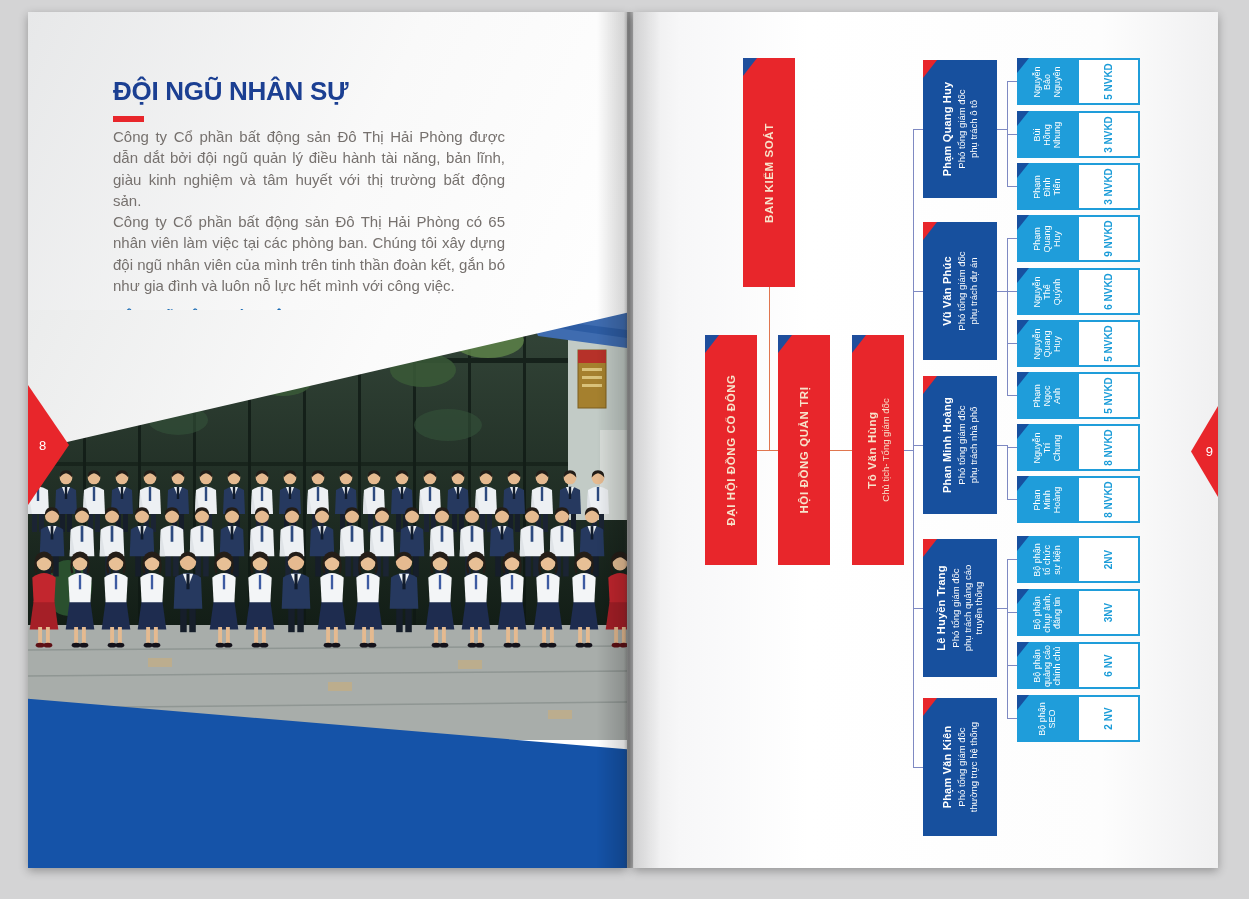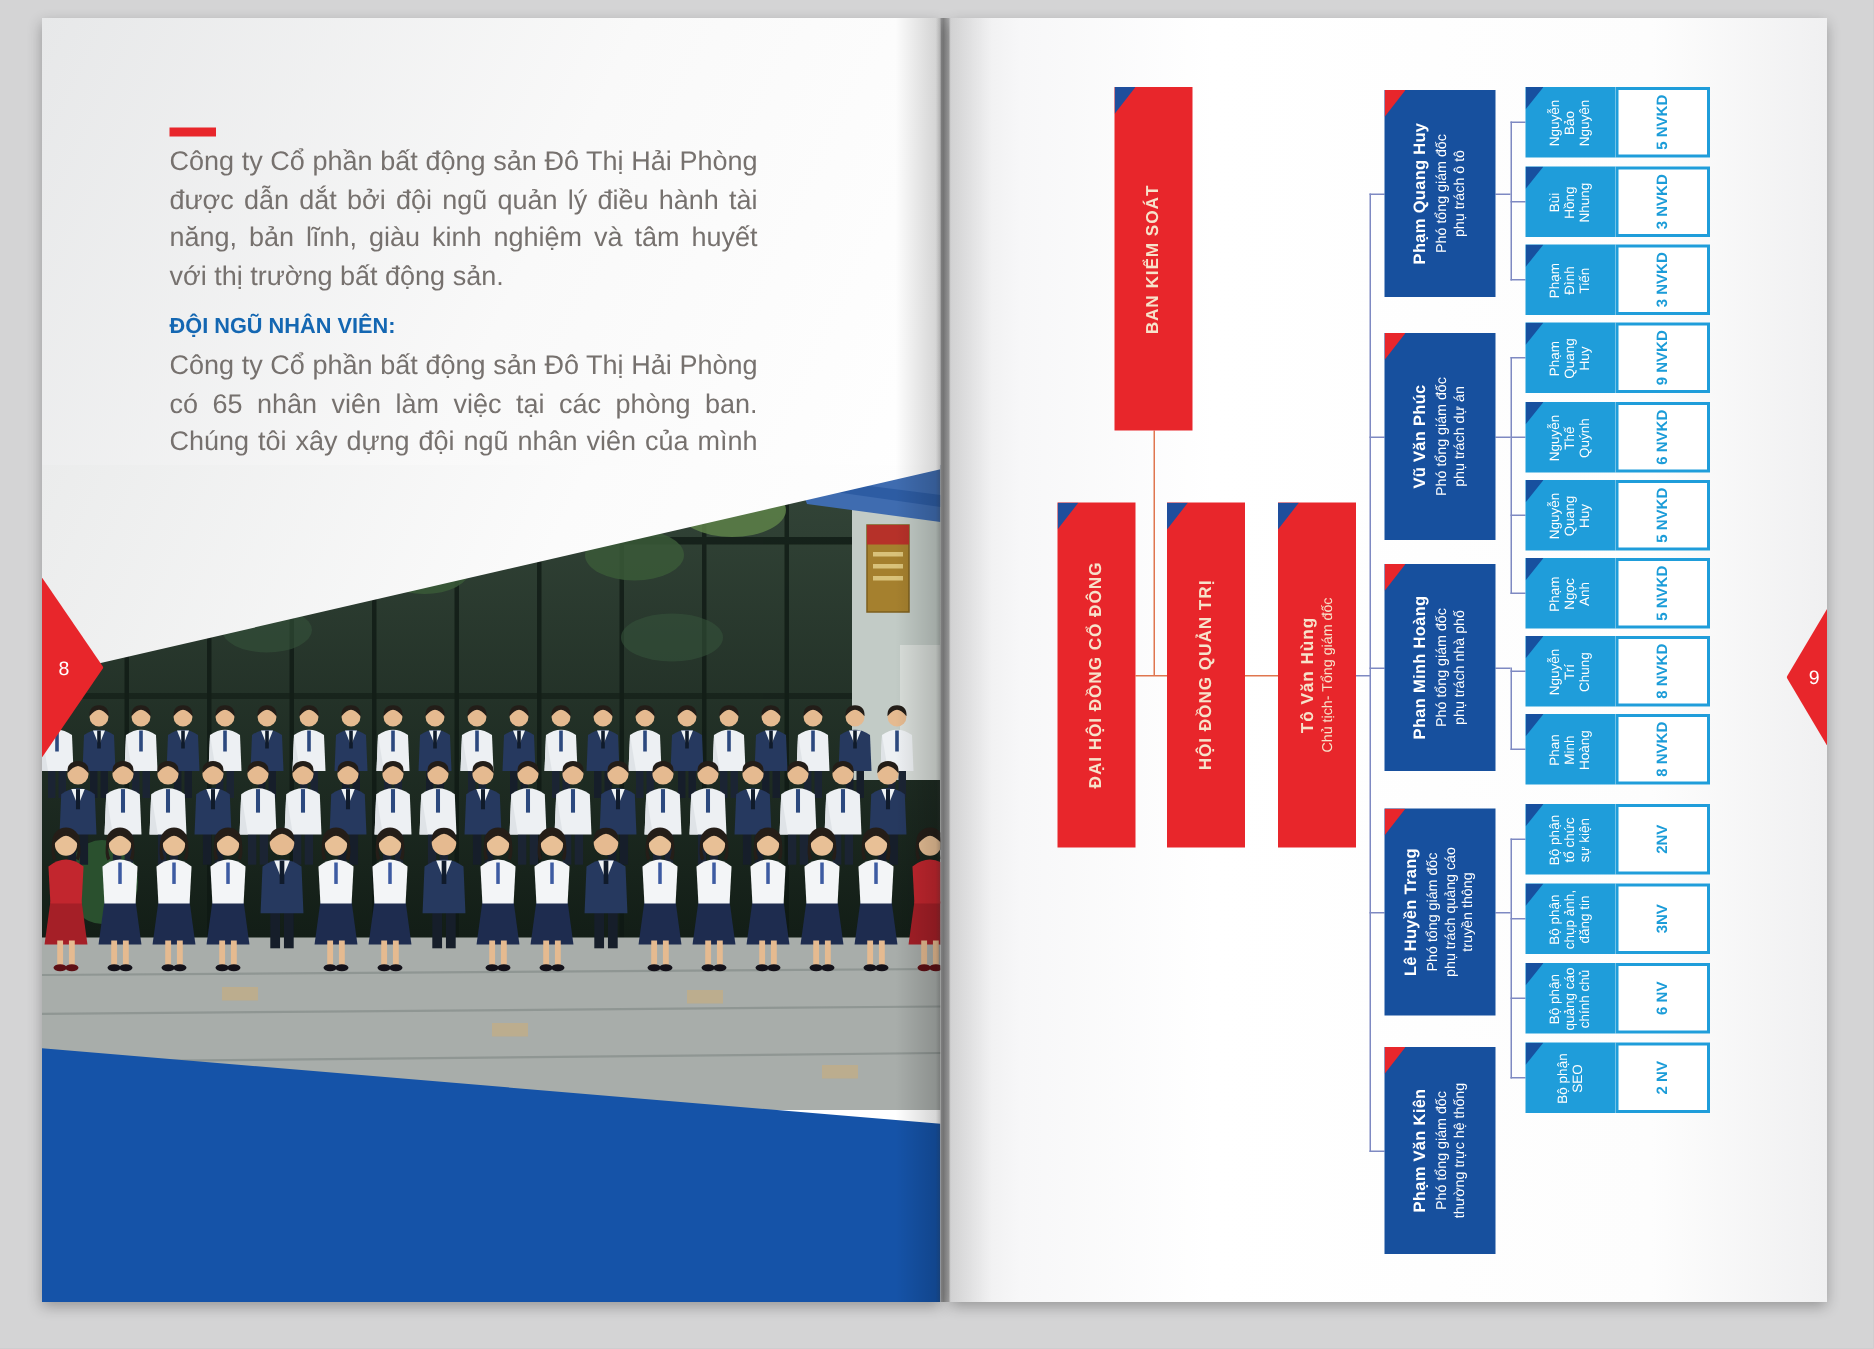--- a/index.html
+++ b/index.html
@@ -7,21 +7,21 @@
   .page{position:absolute;top:12px;height:856px;box-shadow:0 3px 9px rgba(0,0,0,.3);}
   .page-left{left:28px;width:599px;background:linear-gradient(115deg,#e7e8e9 0%,#f9f9f9 40%,#ffffff 75%);}
   .page-right{left:633px;width:585px;background:linear-gradient(90deg,#e9e9ea 0%,#f7f7f8 8%,#ffffff 30%,#fdfdfd 80%,#f0f0f1 100%);}
   .fold-shadow{position:absolute;top:12px;left:597px;width:64px;height:856px;pointer-events:none;
     background:linear-gradient(90deg,rgba(0,0,0,0) 0%,rgba(0,0,0,.16) 42%,rgba(40,40,40,.45) 50%,rgba(0,0,0,.10) 58%,rgba(0,0,0,0) 100%);}
   
   .lp-text{position:absolute;left:85px;top:64px;width:392px;}
   .lp-title{font-size:26px;font-weight:bold;color:#1b3f92;letter-spacing:-.3px;margin:0;}
   .red-bar{width:31px;height:6px;background:#e8262b;margin:9px 0 4px 0;}
   .lp-heading{font-size:14.5px;font-weight:bold;color:#1467b2;margin:13px 0 5px 0;}
-  .lp-body{font-size:18px;line-height:1.42;color:#76716e;text-align:justify;margin:0;}
+  .lp-body{font-size:15px;line-height:1.42;color:#76716e;text-align:justify;margin:0;}
   .photo-wrap{position:absolute;left:0;top:298px;width:599px;height:430px;overflow:hidden;}
   .photo-wedge{position:absolute;left:0;top:298px;width:599px;height:141px;
     background:linear-gradient(115deg,#ebecec 0%,#fbfbfb 55%,#ffffff 100%);
     clip-path:polygon(0 0,100% 0,100% 2%,0 100%);}
   .blue-band{position:absolute;left:0;top:676px;width:599px;height:180px;background:#1553a8;
     clip-path:polygon(0 6%,100% 34%,100% 100%,0 100%);}
   .marker{position:absolute;color:#fff;font-size:13px;}
   .marker-left{left:0;top:373px;width:41px;height:120px;background:#e8262b;
     clip-path:polygon(0 0,100% 50%,0 100%);display:flex;align-items:center;}
   .marker-left span{margin-left:11px;}
@@ -55,23 +55,23 @@
   .l-slate{background:#7e89c2;}
 </style>
 </head>
 <body>
 
 <div class="stage">
 
   <div class="page page-left">
 
     <div class="lp-text">
+      <h1 class="lp-title">ĐỘI NGŨ NHÂN SỰ</h1>
       <div class="red-bar"></div>
       <p class="lp-body">Công ty Cổ phần bất động sản Đô Thị Hải Phòng được dẫn dắt bởi đội ngũ quản lý điều hành tài năng, bản lĩnh, giàu kinh nghiệm và tâm huyết với thị trường bất động sản.</p>
-      <h2 class="lp-heading">ĐỘI NGŨ NHÂN VIÊN:</h2>
       <p class="lp-body">Công ty Cổ phần bất động sản Đô Thị Hải Phòng có 65 nhân viên làm việc tại các phòng ban. Chúng tôi xây dựng đội ngũ nhân viên của mình trên tinh thần đoàn kết, gắn bó như gia đình và luôn nỗ lực hết mình với công việc.</p>
       <h2 class="lp-heading">ĐỘI NGŨ CỘNG TÁC VIÊN :</h2>
       <p class="lp-body">Bên cạnh nhân viên chính thức, Công ty Cổ phần bất động sản Đô Thị Hải Phòng có tổng cộng 30 cộng tác viên. Đội ngũ này góp phần quan trọng trong việc mở rộng quy mô kinh doanh và cập nhật những thông tin mới nhất từ thị trường.</p>
     </div>
 
     <div class="photo-wrap">
       <svg width="599" height="430" viewBox="0 0 599 430" xmlns="http://www.w3.org/2000/svg">
         <defs>
           <linearGradient id="gfac" x1="0" y1="0" x2="0" y2="1">
             <stop offset="0" stop-color="#344639"></stop>

